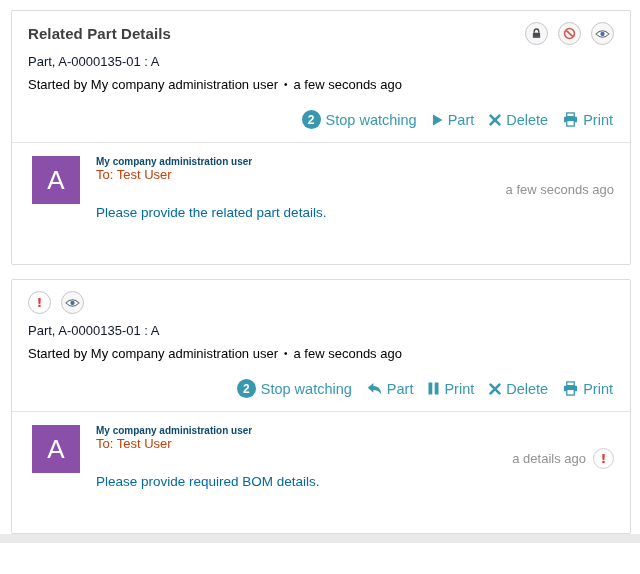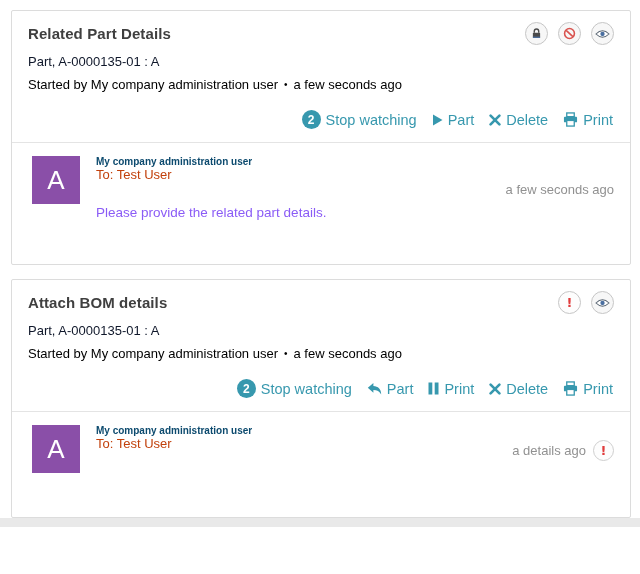--- a/index.html
+++ b/index.html
@@ -48,21 +48,21 @@
 
   .message { display: flex; padding: 13px 16px 44px 20px; }
   .avatar {
     width: 48px; height: 48px; flex: none;
     background: #8a4fa8; color: #fff; font-size: 26px;
     display: flex; align-items: center; justify-content: center;
   }
   .msg-main { flex: 1; margin-left: 16px; min-width: 0; }
   .author { font-size: 10px; font-weight: 700; color: #0c4a6e; }
   .to-line { font-size: 13px; color: #c2410c; }
-  .msg-body { margin-top: 23px; font-size: 13.5px; color: #8b5cf6; }
+  .msg-body { margin-top: 23px; font-size: 13.5px; color: #0369a1; }
   .msg-time { font-size: 13px; color: #919191; display: flex; align-items: center; gap: 7px; margin-top: 2px; flex: none; }
   .alert-circle {
     width: 21px; height: 21px; border-radius: 50%;
     border: 1px solid #cfcfcf; background: #fdfdfd;
     color: #e03c3c; font-weight: 700; font-size: 13px;
     display: inline-flex; align-items: center; justify-content: center;
     cursor: pointer; font-family: "DejaVu Sans", sans-serif;
   }
   .bottom-strip { width: 640px; height: 9px; background: #e9e9e9; margin-top: 0; }
 </style>
@@ -150,21 +150,20 @@
       </div>
       <div class="msg-time">
         <span>a few seconds ago</span>
       </div>
     </div>
   </div>
 
   <div class="card">
     <div class="card-header">
       <div class="title-row">
-        <h2 class="thread-title">Attach BOM details</h2>
         <div class="header-icons">
           <button class="icon-btn white" title="">
             <span class="alert-glyph">!</span>
           </button>
           <button class="icon-btn" title="">
             <svg width="15" height="10" viewBox="0 0 16 10">
               <path d="M1 5 Q8 -1.8 15 5 Q8 11.8 1 5 Z" fill="#ffffff" stroke="#5a6673" stroke-width="1.1"></path>
               <circle cx="8" cy="5" r="2.3" fill="#4a6fa0"></circle>
             </svg>
           </button>
@@ -221,20 +220,21 @@
     <div class="divider"></div>
 
     <div class="message">
       <div class="avatar">A</div>
       <div class="msg-main">
         <div class="author">My company administration user</div>
         <div class="to-line">
           <span>To:</span>
           <span>Test User</span>
         </div>
+        <div class="msg-body">Please provide required BOM details.</div>
       </div>
       <div class="msg-time">
         <span>a details ago</span>
         <span class="alert-circle">!</span>
       </div>
     </div>
   </div>
 
 </div>
 

